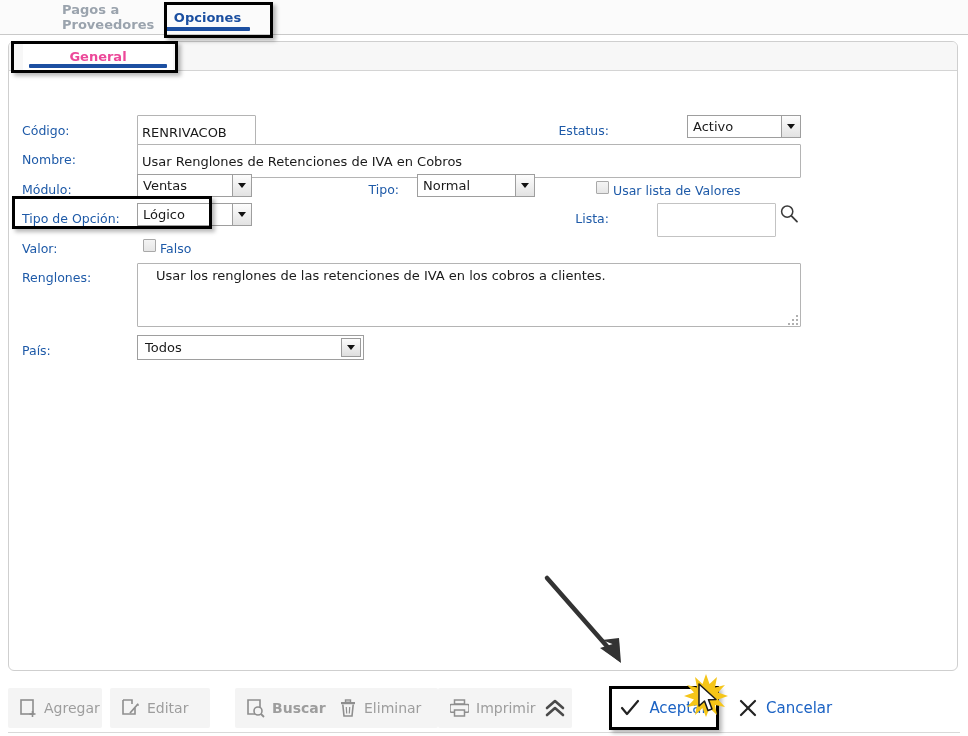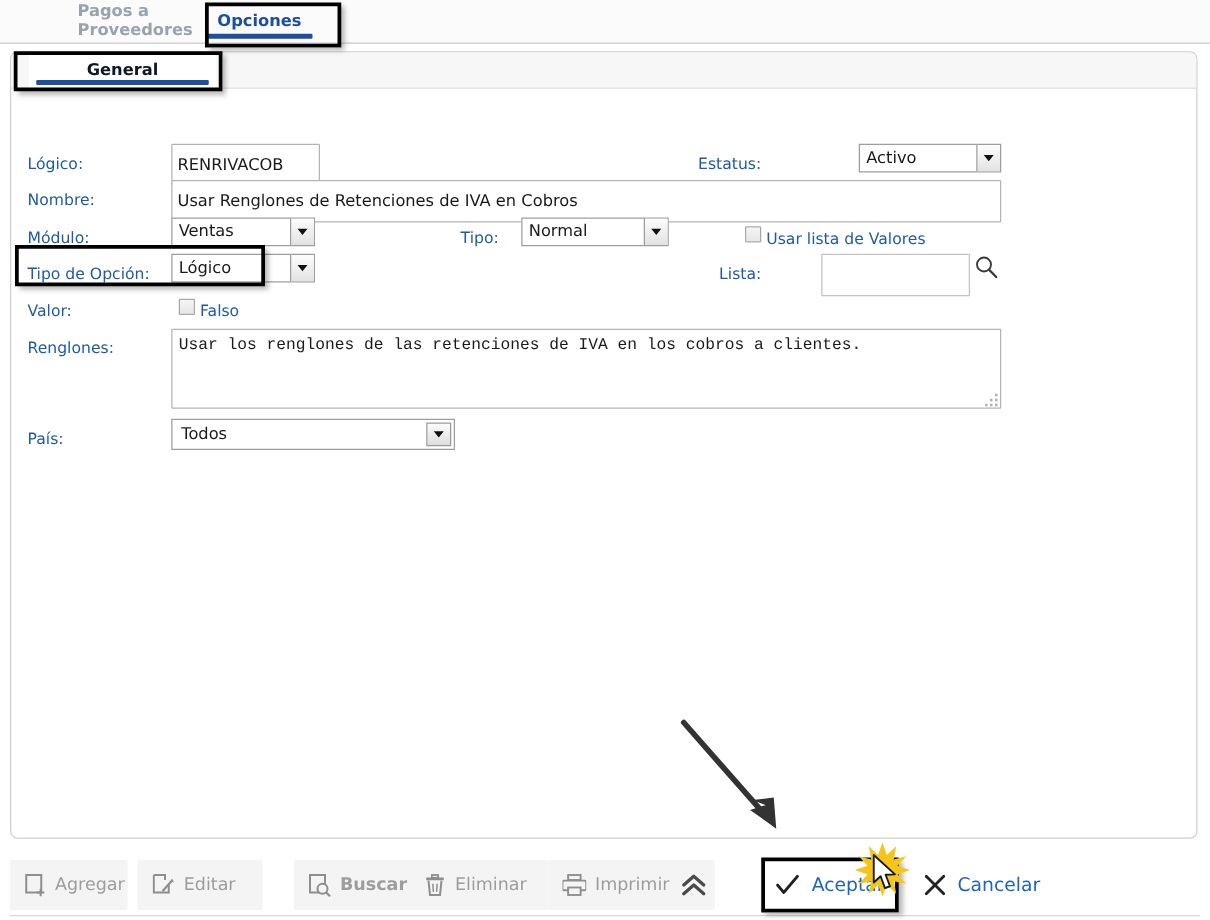--- a/index.html
+++ b/index.html
@@ -45,21 +45,21 @@
   }
   .panel-tabbar {
     position: absolute; left: 0; top: 0; right: 0; height: 29px;
     background: #f7f7f7;
     border-bottom: 1px solid #d4d4d4;
     border-top-left-radius: 5px; border-top-right-radius: 5px;
   }
   .panel-tab {
     position: absolute; left: 14px; top: 0; height: 28px; width: 150px;
     display: flex; align-items: center; justify-content: center;
-    color: #0f172a; font-weight: bold; font-size: 13px;
+    color: #ec4899; font-weight: bold; font-size: 13px;
     background: #ffffff; cursor: pointer;
   }
   .panel-tab::after {
     content: ""; position: absolute; left: 6px; right: 6px; bottom: 2px;
     height: 4px; background: #1c4fa1; border-radius: 1px;
   }
 
   
   .form { position: absolute; left: 0; top: 29px; right: 0; bottom: 0; }
   .lbl {
@@ -81,22 +81,21 @@
     color: #1a1a1a;
     padding: 16px 4px;
     line-height: 17px;
     border-radius: 1px;
     outline: none;
   }
   .tbox.disabled { background: #ffffff; border-color: #c3c3c3; color: #777; }
 
   textarea.tbox {
     resize: none; overflow: hidden;
-    padding: 3px 5px;
-    font-family: Liberation Mono, monospace;
+    padding: 3px 18px;
   }
   .resize-grip {
     position: absolute; width: 12px; height: 12px;
     pointer-events: none;
   }
   .resize-grip i {
     position: absolute; background: #b0b0b0; width: 2px; height: 2px;
   }
 
   
@@ -202,21 +201,21 @@
   <div class="panel">
 
     <div class="panel-tabbar">
       <div class="panel-tab">
         <span>General</span>
       </div>
     </div>
 
     <div class="form">
 
-      <div class="lbl" style="left:13px;top:52px;">Lógico:</div>
+      <div class="lbl" style="left:13px;top:52px;">Código:</div>
       <input class="tbox" style="left: 128px; top: 44px; width: 119px; height: 24px;" value="RENRIVACOB">
 
       <div class="lbl r" style="left:500px;top:52px;width:100px;">Estatus:</div>
       <div class="ddl" style="left:678px;top:44px;width:114px;height:23px;">
         <span class="val">Activo</span>
         <span class="btn">
             <i class="caret"></i>
           </span>
       </div>
 

